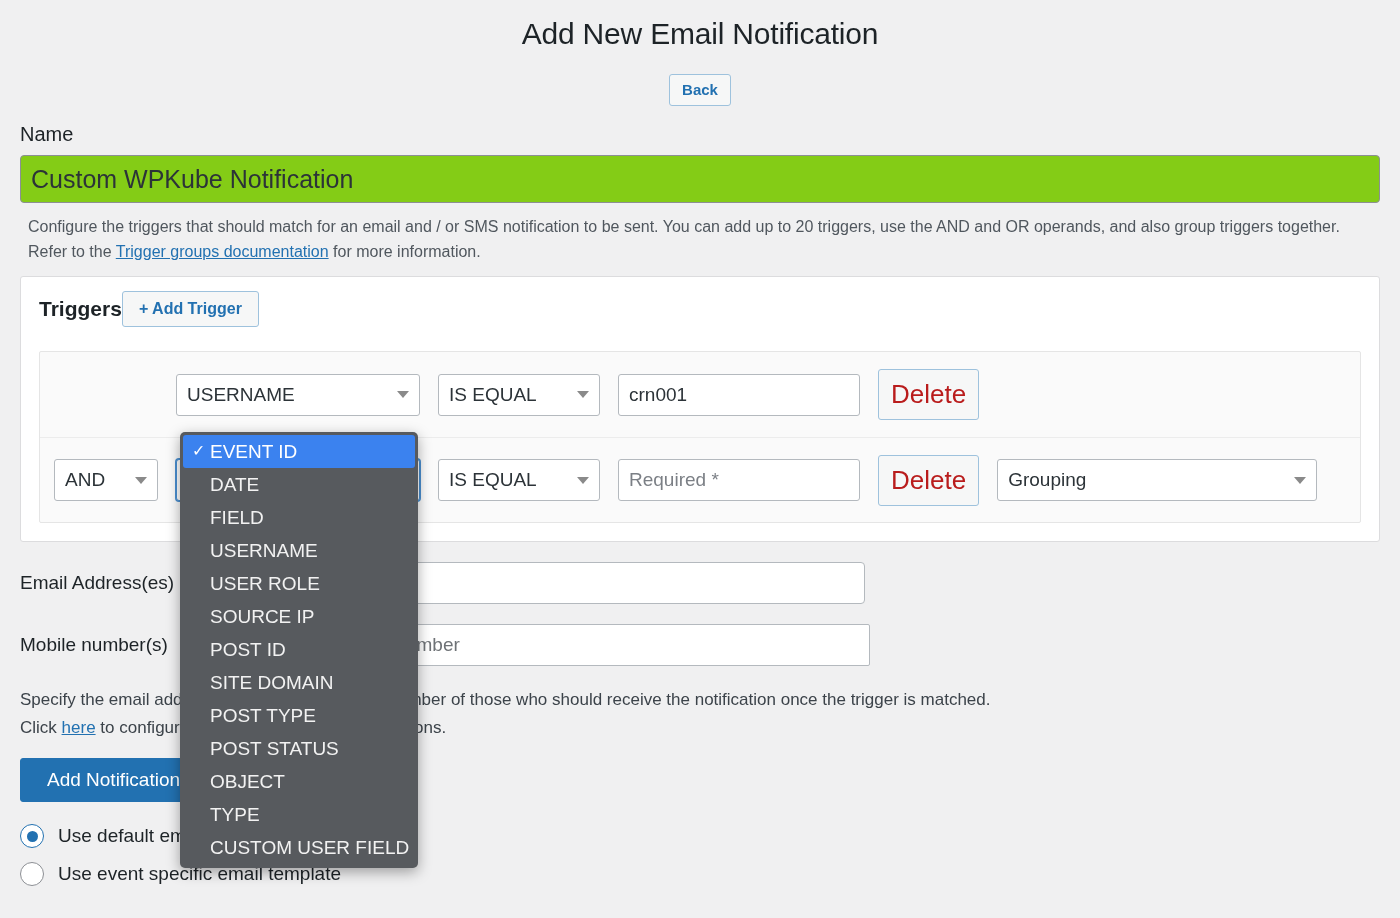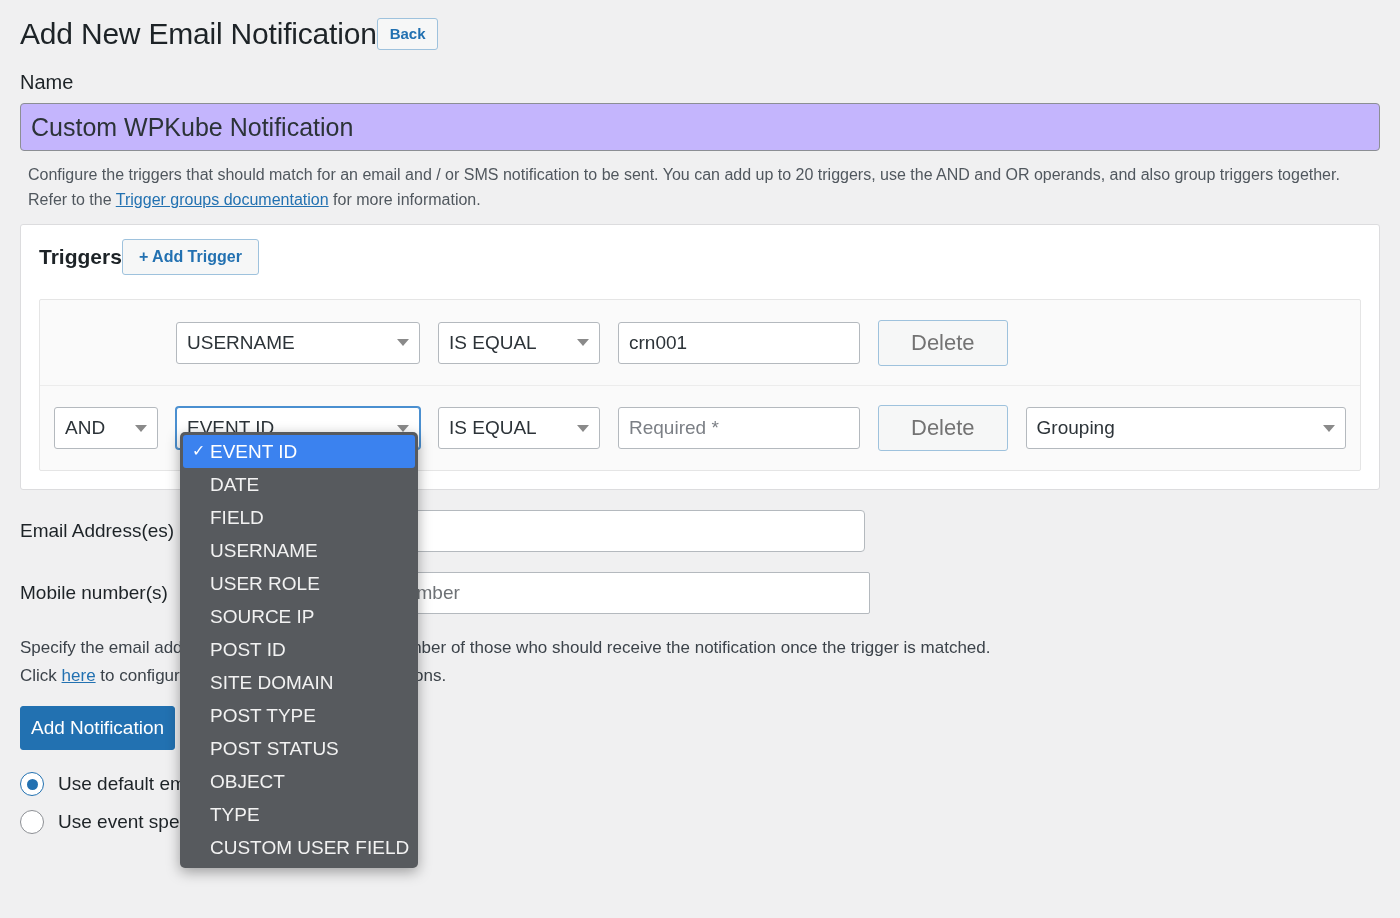--- a/index.html
+++ b/index.html
@@ -8,43 +8,44 @@
     width: 1400px; height: 918px;
     background: #f0f0f1;
     font-family: "Liberation Sans", sans-serif;
     color: #1d2327;
     overflow: hidden;
   }
   .page { position: relative; width: 1400px; height: 918px; padding: 0 20px; }
 
   
   .page-header {
-    display: flex; align-items: center; gap: 0;
+    display: flex; align-items: center; gap: 20px;
     padding-top: 14px;
+    flex-direction: column;
   }
   .page-title {
     font-size: 30px; font-weight: 400; color: #1d2327;
     letter-spacing: -0.2px; line-height: 40px; margin: 0;
   }
   .back-btn {
     font-size: 15px; font-weight: 700; color: #2271b1;
     background: #f6f7f7; border: 1px solid #9ec2dd;
     border-radius: 3px; padding: 5px 12px; cursor: pointer;
     line-height: 20px;
   }
 
   
   .field-label {
     font-size: 20px; font-weight: 400; color: #1d2327;
     margin: 17px 0 9px 0;
   }
   .name-input {
     display: block; width: 1360px; height: 48px;
     font-size: 25px; font-family: "Liberation Sans", sans-serif;
-    color: #2c3338; background: #c4b5fd;
+    color: #2c3338; background: #84cc16;
     border: 1px solid #8c8f94; border-radius: 4px;
     padding: 4px 10px; outline: none;
   }
 
   .desc {
     font-size: 16px; line-height: 25px; color: #50575e;
     margin: 11px 0 0 8px; max-width: 1370px;
   }
   .desc a { color: #2271b1; text-decoration: underline; }
 
@@ -104,23 +105,23 @@
   }
   .txt::placeholder { color: #7b7f85; }
   .sel.w-op   { width: 104px; }
   .sel.w-fld  { width: 244px; }
   .sel.w-cmp  { width: 162px; }
   .sel.w-grp  { width: 320px; }
   .txt.w-val  { width: 242px; }
   .spacer-op  { width: 104px; }
 
   .del-btn {
-    font-size: 22px; color: #737373;
+    font-size: 26px; color: #b91c1c;
     background: #f6f7f7; border: 1px solid #9ec2dd;
-    border-radius: 3px; padding: 9px 32px; cursor: pointer;
+    border-radius: 3px; padding: 9px 12px; cursor: pointer;
     font-family: "Liberation Sans", sans-serif;
   }
 
   
   .sel.focused { border: 1px solid #4a8fd0; box-shadow: 0 0 0 1px #4a8fd0; }
 
   
   .recip-row { display: flex; align-items: center; margin-top: 20px; }
   .recip-label { font-size: 19px; color: #1d2327; width: 300px; }
   .recip-input {
@@ -132,21 +133,21 @@
   .recip-input.mobile { width: 550px; border-radius: 2px; }
   .recip-input::placeholder { color: #6e7276; }
 
   .note { font-size: 17px; color: #3c434a; margin-top: 20px; line-height: 28px; }
   .note a { color: #2271b1; text-decoration: underline; }
 
   .add-notif-btn {
     margin-top: 16px;
     font-size: 19px; font-weight: 400; color: #fff;
     background: #2271b1; border: 1px solid #2271b1;
-    border-radius: 3px; padding: 10px 10px; cursor: pointer;
+    border-radius: 3px; padding: 10px 26px; cursor: pointer;
     font-family: "Liberation Sans", sans-serif;
   }
 
   .radio-group { margin-top: 22px; }
   .radio-line { display: flex; align-items: center; gap: 14px; margin-bottom: 14px; }
   .radio {
     width: 24px; height: 24px; border-radius: 50%;
     border: 1px solid #8c8f94; background: #fff;
     display: flex; align-items: center; justify-content: center;
     flex: 0 0 auto; cursor: pointer;

